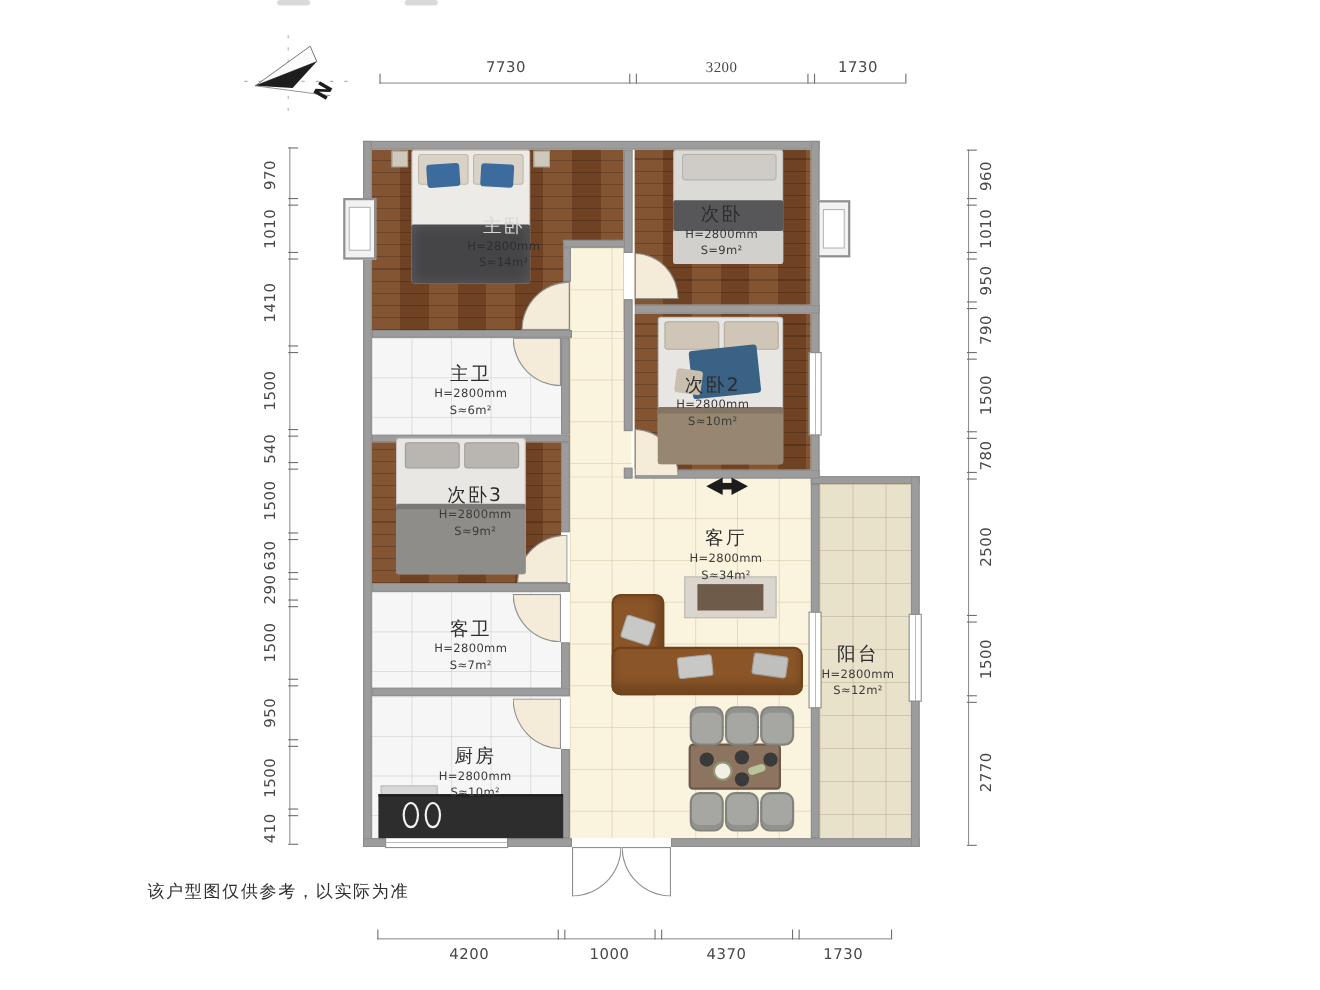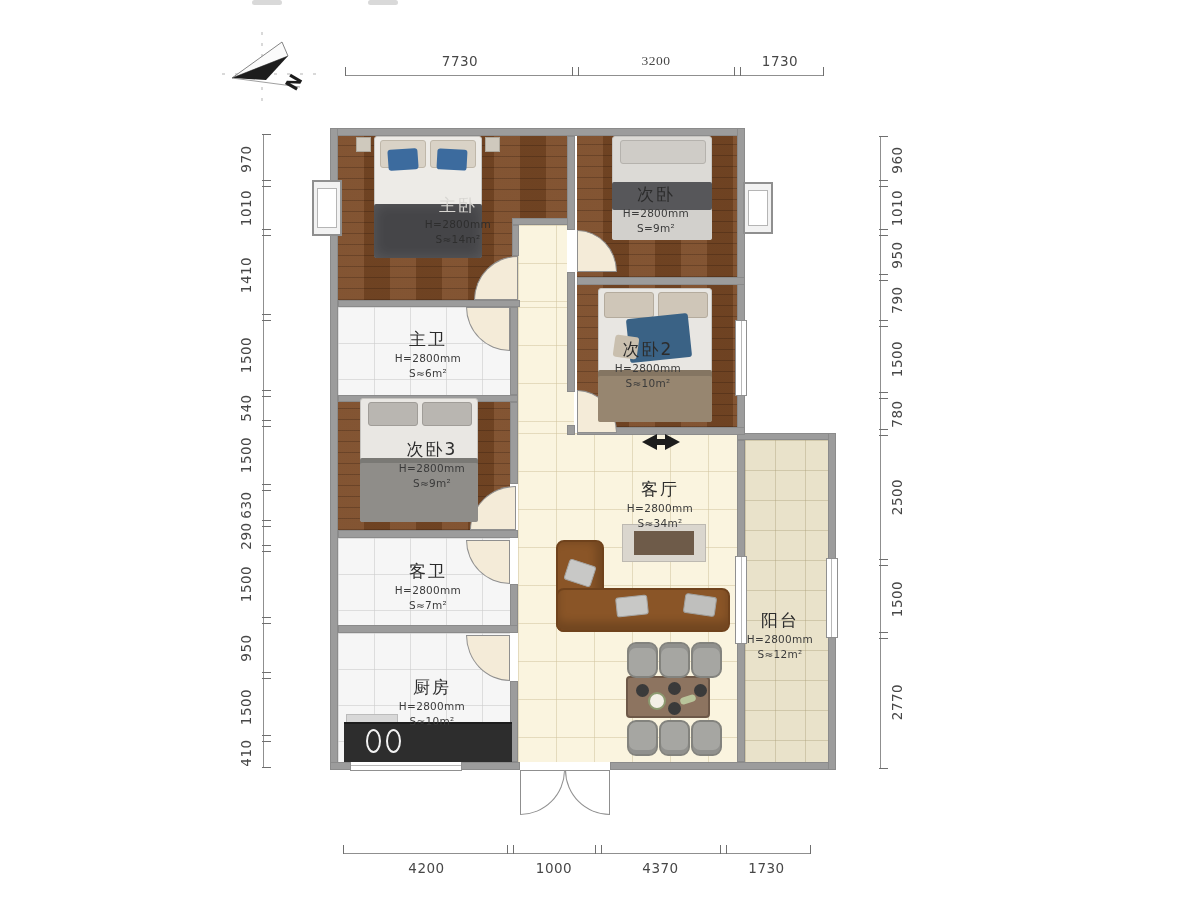--- a/index.html
+++ b/index.html
@@ -49,21 +49,21 @@
   .bay{position:absolute;background:#f2f2f2;border:2px solid #8f8f8f;box-sizing:border-box;}
   .bay .inner{position:absolute;left:3px;top:6px;right:3px;bottom:6px;background:#fff;border:1px solid #b5b5b5;}
   .door{position:absolute;background:#f4ebd8;border:1.5px solid #8f8f8f;box-sizing:border-box;}
 
   
   .room-label{position:absolute;transform:translateX(-50%);text-align:center;color:#2c2c2c;pointer-events:none;}
   .room-label .rname{font-size:17px;font-weight:500;letter-spacing:2px;}
   .room-label .rsub{font-size:10.5px;line-height:1.4;color:#3b3b3b;letter-spacing:.3px;}
   .rl-0{left:458px;top:194px;} .rl-1{left:656px;top:183px;} .rl-2{left:648px;top:338px;}
   .rl-3{left:428px;top:328px;} .rl-4{left:432px;top:438px;} .rl-5{left:625px;top:478px;margin-left:35px;}
-  .rl-6{left:428px;top:560px;} .rl-7{left:432px;top:676px;} .rl-8{left:780px;top:609px;}
+  .rl-6{left:428px;top:560px;} .rl-7{left:432px;top:676px;} .rl-8{left:780px;top:583px;}
 
   
   .furn{position:absolute;box-sizing:border-box;}
   .bed-body{position:absolute;inset:0;background:#edebe7;border:1px solid #c6c4c0;border-radius:3px;}
   .pillow{position:absolute;border-radius:3px;}
   .blanket{position:absolute;border-radius:2px;}
   .chair{position:absolute;width:27px;height:32px;background:#a6a6a2;border:2px solid #83837e;border-radius:9px;box-shadow:inset 0 4px 0 rgba(0,0,0,.12);}
   .plate{position:absolute;width:13px;height:13px;border-radius:50%;background:#3a3a3a;}
   .disclaimer{position:absolute;left:134px;top:800px;font-size:15.5px;color:#2f2f2f;letter-spacing:1.5px;}
   .artifact{position:absolute;height:5px;background:#d9d9d9;border-radius:3px;}
@@ -346,14 +346,15 @@
     <div class="rname">厨房</div>
     <div class="rsub">H=2800mm</div>
     <div class="rsub">S≈10m²</div>
   </div>
   <div class="room-label rl-8">
     <div class="rname">阳台</div>
     <div class="rsub">H=2800mm</div>
     <div class="rsub">S≈12m²</div>
   </div>
 
+  <div class="disclaimer">该户型图仅供参考，以实际为准</div>
 
 </div>
 
 </body></html>

